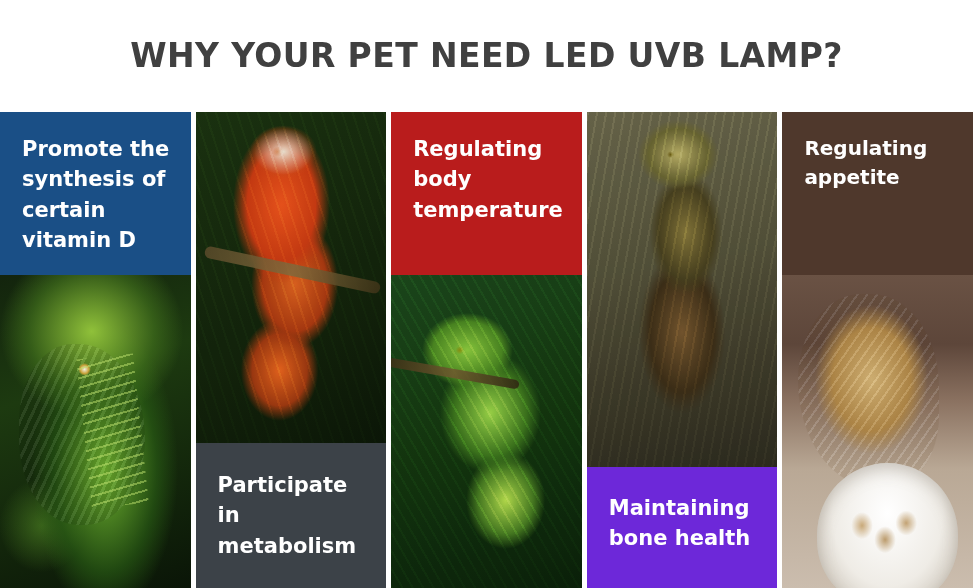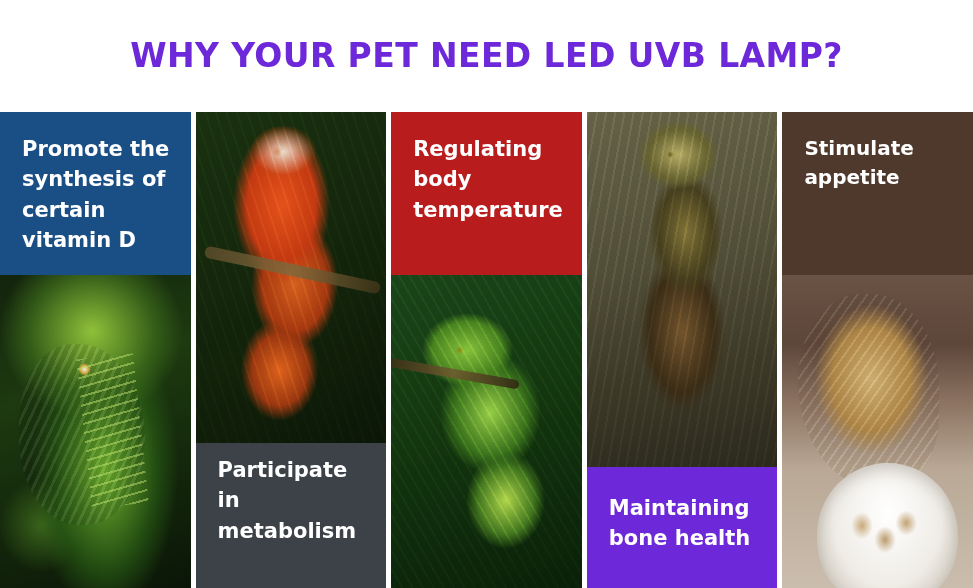--- a/index.html
+++ b/index.html
@@ -21,21 +21,21 @@
   }
   .title {
     position: absolute;
     top: 36px;
     left: 0;
     width: 973px;
     text-align: center;
     font-size: 33px;
     font-weight: bold;
     letter-spacing: 0.4px;
-    color: #6d28d9;
+    color: #404040;
     font-family: "DejaVu Sans", sans-serif;
   }
   .columns {
     position: absolute;
     top: 112px;
     left: 0;
     width: 973px;
     height: 507px;
     display: flex;
     gap: 5px;
@@ -93,21 +93,21 @@
   }
   .spine-1 {
     position:absolute; right:26%; top:26%;
     width: 30%; height: 48%;
     background: repeating-linear-gradient(170deg, rgba(190,225,110,0.5) 0 2px, rgba(0,0,0,0) 2px 9px);
     transform: rotate(-6deg);
   }
 
   
   .c2 .photo { background: #10200c; height: 331px; flex: 0 0 331px; }
-  .c2 .caption { background: #3c4248; flex: 1 1 auto; padding-top: 12px; }
+  .c2 .caption { background: #3c4248; flex: 1 1 auto; padding-top: 27px; }
   .chameleon-red {
     position:absolute; inset:0;
     background:
       radial-gradient(ellipse 22% 10% at 46% 12%, rgba(235,230,215,0.95) 0%, rgba(200,80,30,0.2) 70%, rgba(0,0,0,0) 80%),
       radial-gradient(ellipse 30% 28% at 45% 28%, #e6551c 0%, #c63c12 60%, rgba(30,50,15,0) 85%),
       radial-gradient(ellipse 26% 22% at 52% 52%, #d8631f 0%, #a83a10 65%, rgba(30,50,15,0) 88%),
       radial-gradient(ellipse 24% 18% at 44% 78%, #e0651d 0%, #9e3a10 60%, rgba(20,40,12,0) 85%),
       linear-gradient(150deg, #1b3310 0%, #15280c 45%, #0b1707 100%);
   }
   .chameleon-red::after {
@@ -262,21 +262,21 @@
 
     <div class="col c4">
       <div class="photo">
         <div class="blur-bg-4"></div>
         <div class="water-dragon"></div>
       </div>
       <div class="caption">Maintaining bone health</div>
     </div>
 
     <div class="col c5">
-      <div class="caption small">Stimulate appetite</div>
+      <div class="caption small">Regulating appetite</div>
       <div class="photo">
         <div class="bearded-dragon"></div>
         <div class="dragon-head"></div>
         <div class="tongue"></div>
         <div class="bowl"></div>
       </div>
     </div>
 
   </div>
 </div>

